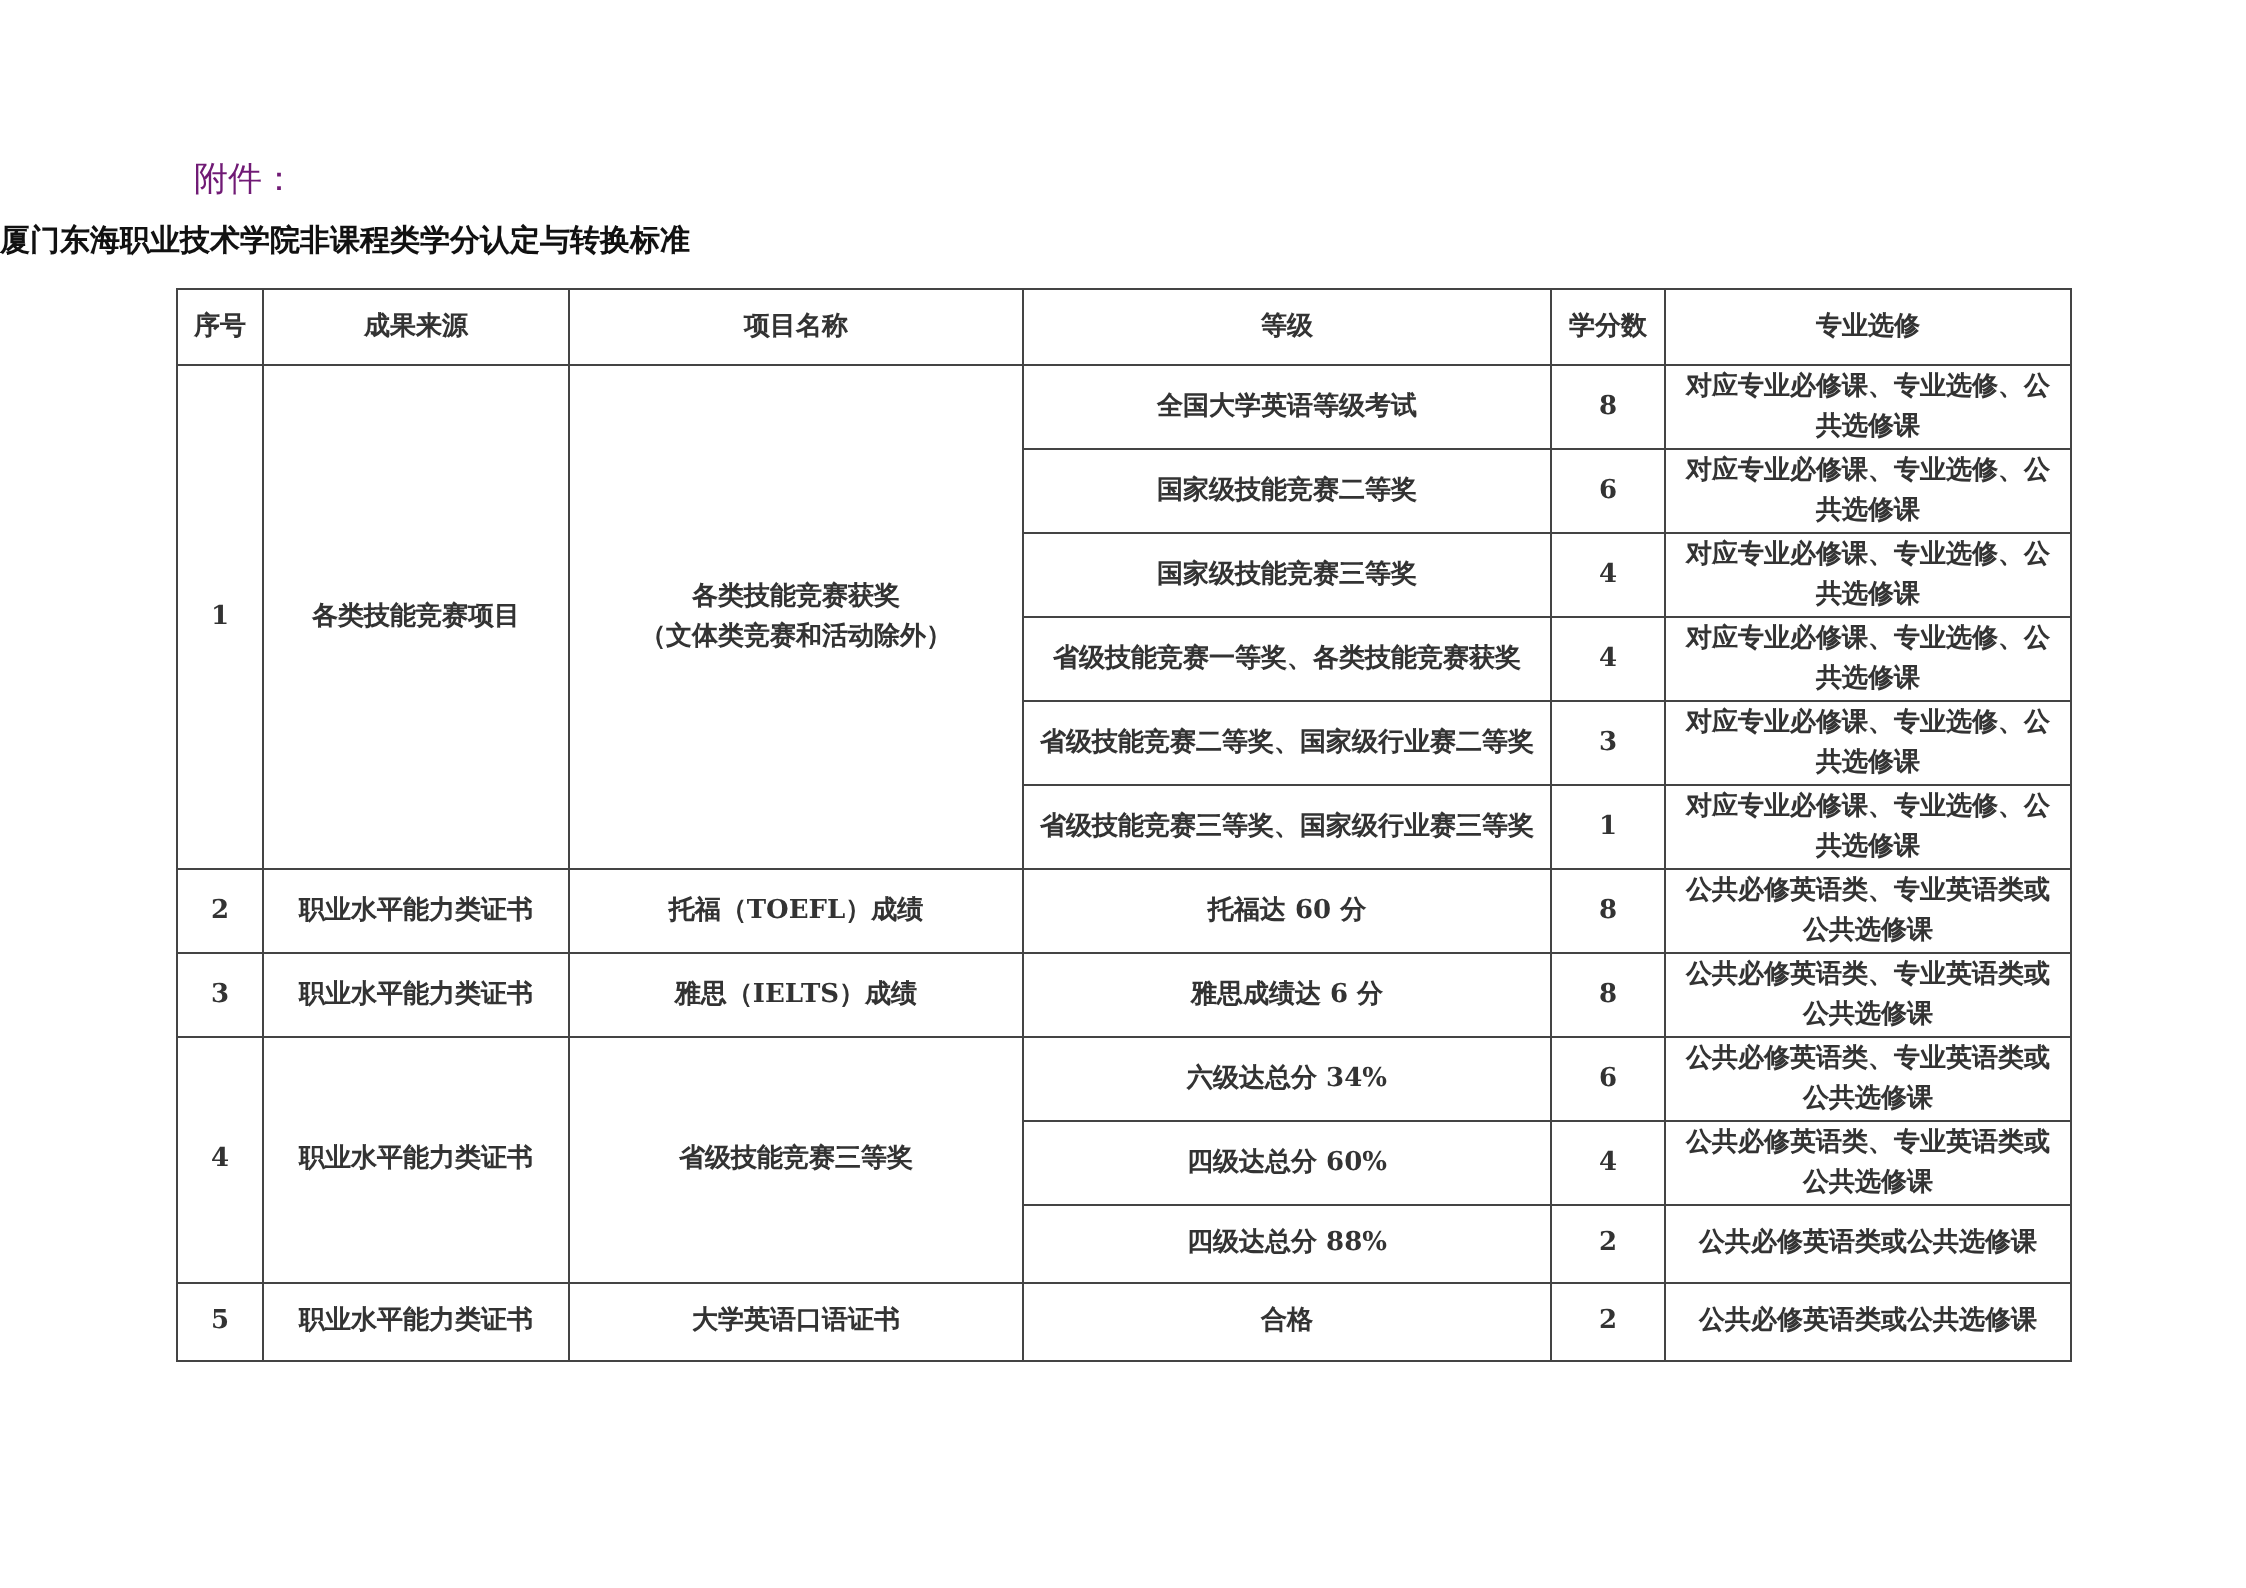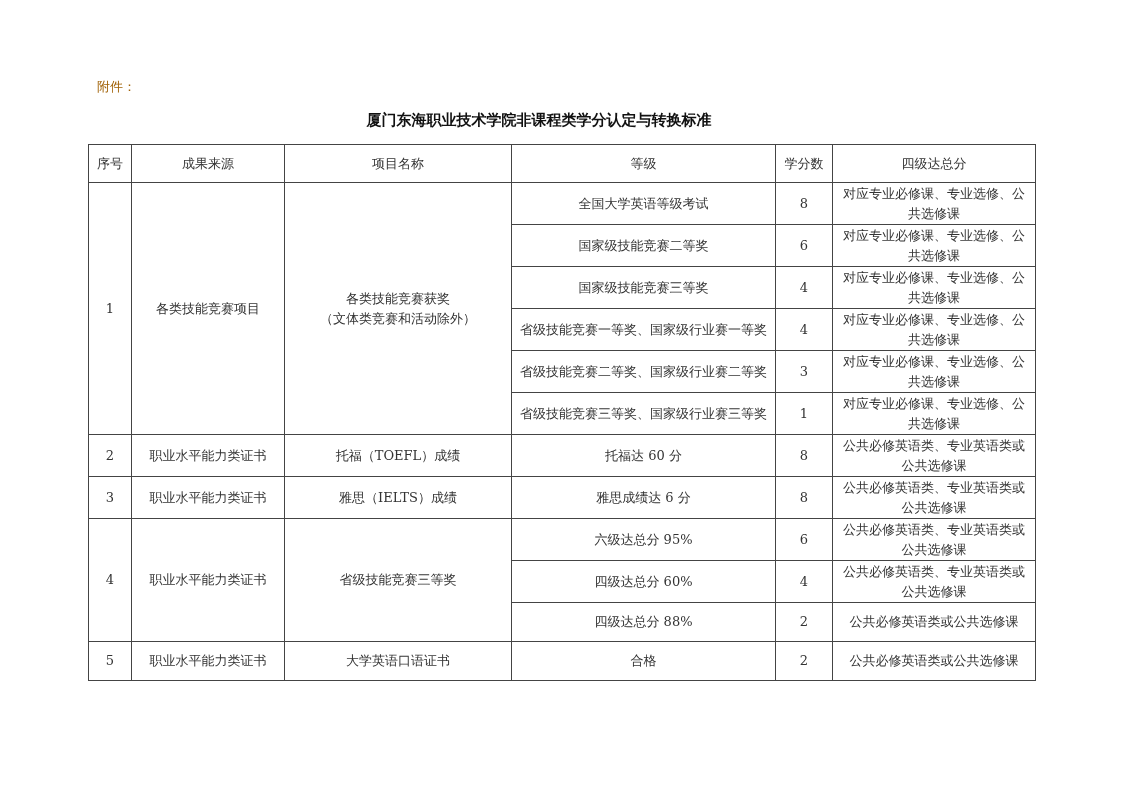--- a/index.html
+++ b/index.html
@@ -1,25 +1,25 @@
 <!DOCTYPE html>
 <html><head>
 <meta charset="utf-8">
 <style>
   html, body { margin:0; padding:0; background:#ffffff; }
   body { width:1123px; height:794px; position:relative; overflow:hidden;
          font-family: "DejaVu Serif", "Liberation Serif", serif; color:#333; }
-  .attach { position:absolute; left:97px; top:78px; font-size:13px; color:#a16207; }
-  .title { position:absolute; left:0; width:1078px; top:111px; text-align:center;
+  .attach { position:absolute; left:97px; top:78px; font-size:17px; color:#701a75; }
+  .title { position:absolute; left:0; width:1078px; top:111px; text-align:left;
            font-size:15px; font-weight:bold; color:#111;
            font-family: "DejaVu Sans", "Liberation Sans", sans-serif; padding-left:0; }
   table { position:absolute; left:88px; top:144px; border-collapse:collapse;
           table-layout:fixed; width:947px; }
   td, th { border:1px solid #444; text-align:center; vertical-align:middle;
-           font-size:13px; font-weight:normal; line-height:20px; padding:0 4px;
+           font-size:13px; font-weight:bold; line-height:20px; padding:0 4px;
            color:#333;margin-left:23px; }
   th { height:37px; }
   tr.r td { height:41px; }
   tr.rlast td { height:38px; }
 </style>
 </head>
 <body>
 
 <div class="attach">附件：</div>
 <div class="title">厦门东海职业技术学院非课程类学分认定与转换标准</div>
@@ -33,21 +33,21 @@
       <col style="width:57px">
       <col style="width:203px">
   </colgroup>
   <thead>
     <tr>
       <th>序号</th>
       <th>成果来源</th>
       <th>项目名称</th>
       <th>等级</th>
       <th>学分数</th>
-      <th>四级达总分</th>
+      <th>专业选修</th>
     </tr>
   </thead>
   <tbody>
 
     <tr class="r">
       <td rowspan="6">1</td>
       <td rowspan="6">各类技能竞赛项目</td>
       <td rowspan="6">
         <div>各类技能竞赛获奖</div>
         <div>（文体类竞赛和活动除外）</div>
@@ -60,21 +60,21 @@
       <td>国家级技能竞赛二等奖</td>
       <td>6</td>
       <td>对应专业必修课、专业选修、公共选修课</td>
     </tr>
     <tr class="r">
       <td>国家级技能竞赛三等奖</td>
       <td>4</td>
       <td>对应专业必修课、专业选修、公共选修课</td>
     </tr>
     <tr class="r">
-      <td>省级技能竞赛一等奖、国家级行业赛一等奖</td>
+      <td>省级技能竞赛一等奖、各类技能竞赛获奖</td>
       <td>4</td>
       <td>对应专业必修课、专业选修、公共选修课</td>
     </tr>
     <tr class="r">
       <td>省级技能竞赛二等奖、国家级行业赛二等奖</td>
       <td>3</td>
       <td>对应专业必修课、专业选修、公共选修课</td>
     </tr>
     <tr class="r">
       <td>省级技能竞赛三等奖、国家级行业赛三等奖</td>
@@ -97,21 +97,21 @@
       <td>雅思（IELTS）成绩</td>
       <td>雅思成绩达 6 分</td>
       <td>8</td>
       <td>公共必修英语类、专业英语类或公共选修课</td>
     </tr>
 
     <tr class="r">
       <td rowspan="3">4</td>
       <td rowspan="3">职业水平能力类证书</td>
       <td rowspan="3">省级技能竞赛三等奖</td>
-      <td>六级达总分 95%</td>
+      <td>六级达总分 34%</td>
       <td>6</td>
       <td>公共必修英语类、专业英语类或公共选修课</td>
     </tr>
     <tr class="r">
       <td>四级达总分 60%</td>
       <td>4</td>
       <td>公共必修英语类、专业英语类或公共选修课</td>
     </tr>
     <tr class="rlast">
       <td>四级达总分 88%</td>

